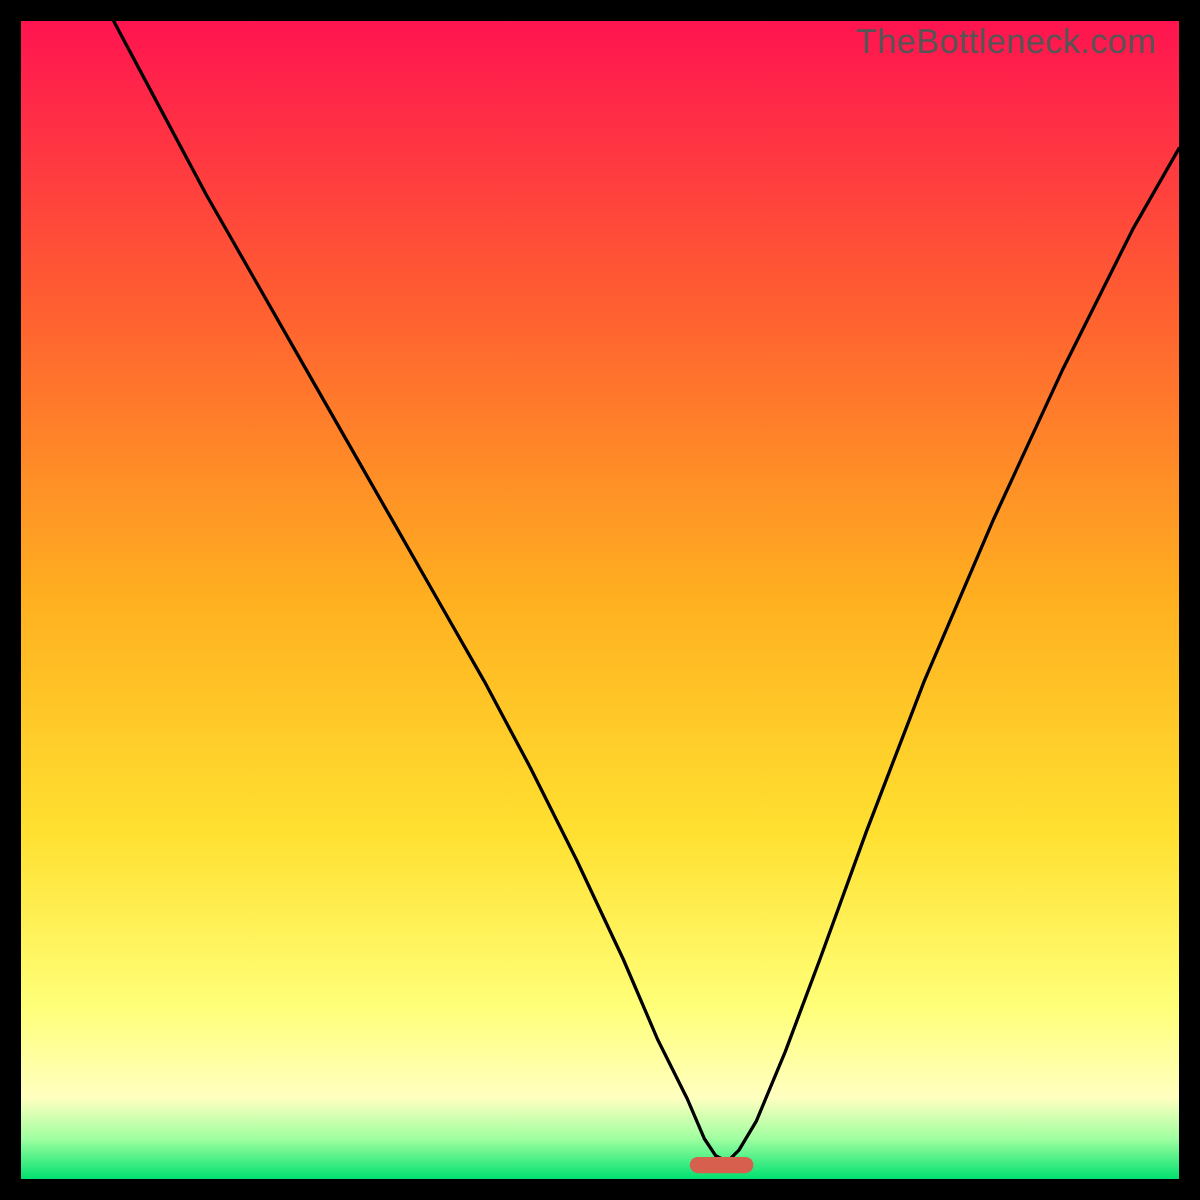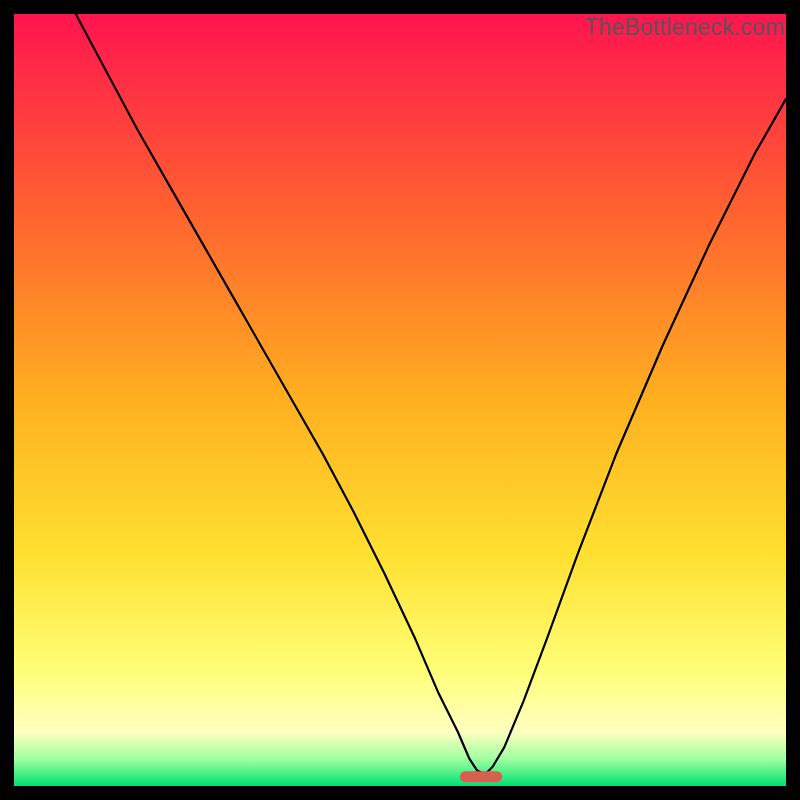--- a/index.html
+++ b/index.html
@@ -21,21 +21,21 @@
     position: absolute;
     left: 14px;
     top: 14px;
     width: 772px;
     height: 772px;
     overflow: hidden;
   }
   .watermark {
     position: absolute;
     top: 0px;
-    right: 1px;
+    right: 15px;
     font-size: 23px;
     font-weight: 500;
     color: #555;
     letter-spacing: 0.2px;
     z-index: 10;
   }
   svg { display: block; }
 </style>
 </head>
 <body>

